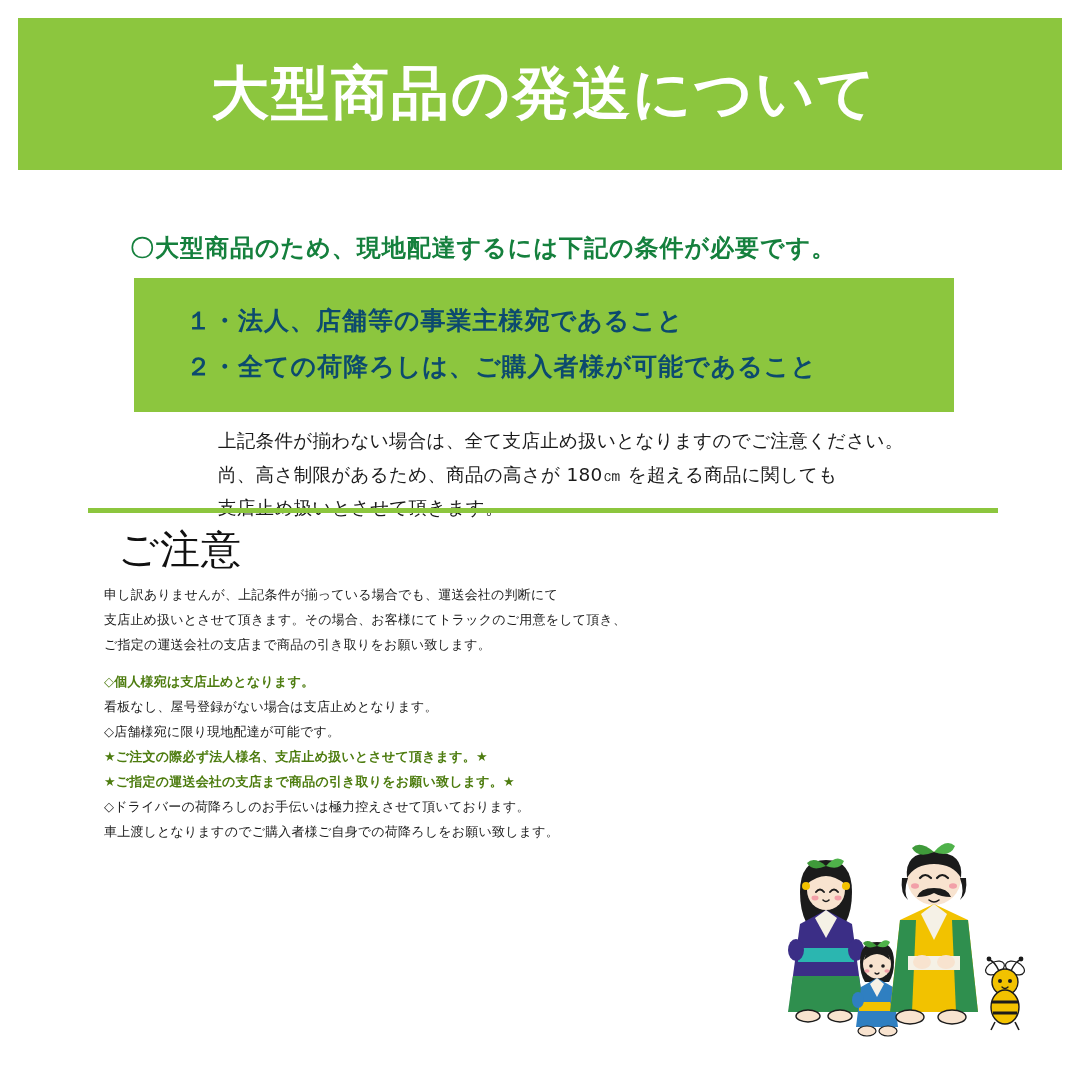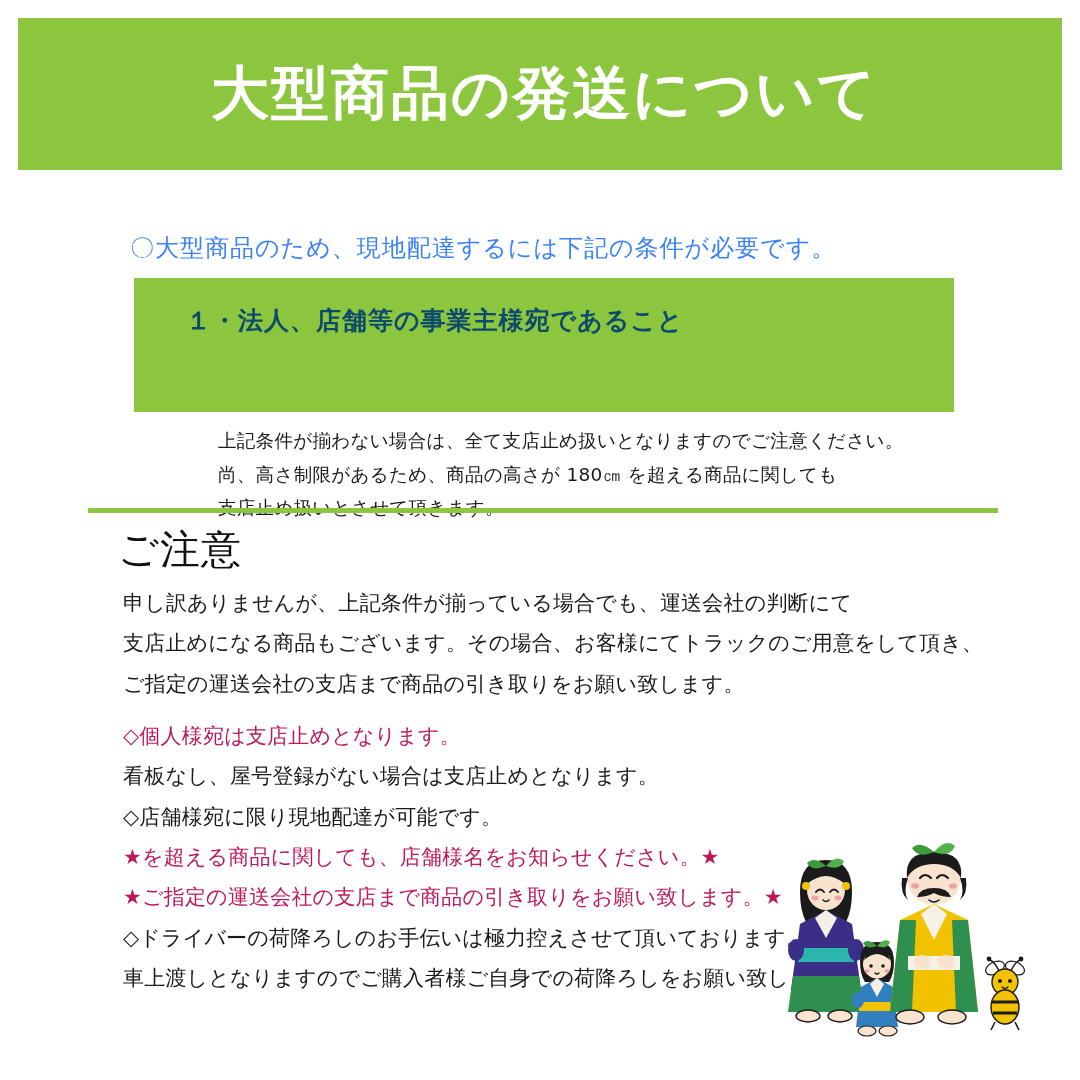--- a/index.html
+++ b/index.html
@@ -45,23 +45,23 @@
     white-space: nowrap;
     margin-left: 9px;
   }
 
   
   .cond-lead {
     position: absolute;
     left: 130px;
     top: 232px;
     font-size: 24px;
-    font-weight: normal;
+    font-weight: bold;
     letter-spacing: 1px;
-    color: #3b82f6;
+    color: #15803d;
   }
 
   .cond-box {
     position: absolute;
     left: 134px;
     top: 278px;
     width: 820px;
     height: 134px;
     background: #8cc63e;
     box-sizing: border-box;
@@ -103,30 +103,30 @@
     left: 118px;
     top: 522px;
     font-size: 40px;
     font-weight: normal;
     color: #111111;
     letter-spacing: 1px;
   }
 
   .caution-body {
     position: absolute;
-    left: 123px;
+    left: 104px;
     top: 583px;
     width: 880px;
-    font-size: 21px;
+    font-size: 13px;
     line-height: 1.92;
     color: #1a1a1a;
     letter-spacing: 0.2px;
   }
   .caution-body .line { white-space: nowrap; }
-  .caution-body .red { color: #be185d; }
+  .caution-body .red { color: #4d7c0f; font-weight: bold; }
   .caution-body .gap { height: 12px; }
 
   
   .mascots {
     position: absolute;
     left: 782px;
     top: 830px;
     width: 268px;
     height: 230px;
   }
@@ -137,41 +137,42 @@
 <div class="page">
 
   <div class="header-banner">
     <div class="header-title">大型商品の発送について</div>
   </div>
 
   <div class="cond-lead">〇大型商品のため、現地配達するには下記の条件が必要です。</div>
 
   <div class="cond-box">
     <div class="cond-item">１・法人、店舗等の事業主様宛であること</div>
+    <div class="cond-item">２・全ての荷降ろしは、ご購入者様が可能であること</div>
   </div>
 
   <div class="cond-notes">
     <div>上記条件が揃わない場合は、全て支店止め扱いとなりますのでご注意ください。</div>
     <div>尚、高さ制限があるため、商品の高さが 180㎝ を超える商品に関しても</div>
     <div>支店止め扱いとさせて頂きます。</div>
   </div>
 
   <div class="divider"></div>
 
   <div class="caution-title">ご注意</div>
 
   <div class="caution-body">
     <div class="line">申し訳ありませんが、上記条件が揃っている場合でも、運送会社の判断にて</div>
-    <div class="line">支店止めになる商品もございます。その場合、お客様にてトラックのご用意をして頂き、</div>
+    <div class="line">支店止め扱いとさせて頂きます。その場合、お客様にてトラックのご用意をして頂き、</div>
     <div class="line">ご指定の運送会社の支店まで商品の引き取りをお願い致します。</div>
     <div class="gap"></div>
     <div class="line red">◇個人様宛は支店止めとなります。</div>
     <div class="line">看板なし、屋号登録がない場合は支店止めとなります。</div>
     <div class="line">◇店舗様宛に限り現地配達が可能です。</div>
-    <div class="line red">★を超える商品に関しても、店舗様名をお知らせください。★</div>
+    <div class="line red">★ご注文の際必ず法人様名、支店止め扱いとさせて頂きます。★</div>
     <div class="line red">★ご指定の運送会社の支店まで商品の引き取りをお願い致します。★</div>
     <div class="line">◇ドライバーの荷降ろしのお手伝いは極力控えさせて頂いております。</div>
     <div class="line">車上渡しとなりますのでご購入者様ご自身での荷降ろしをお願い致します。</div>
   </div>
 
   <div class="mascots">
     <svg width="268" height="230" viewBox="0 0 268 230" xmlns="http://www.w3.org/2000/svg">
 
       <g>
 

